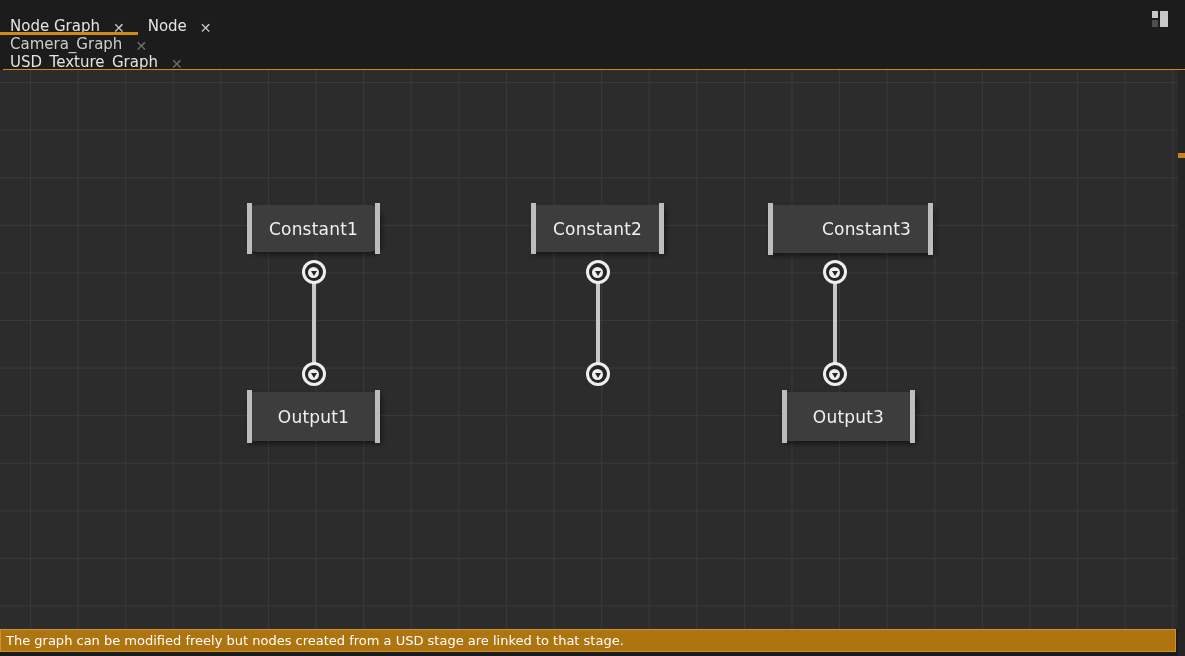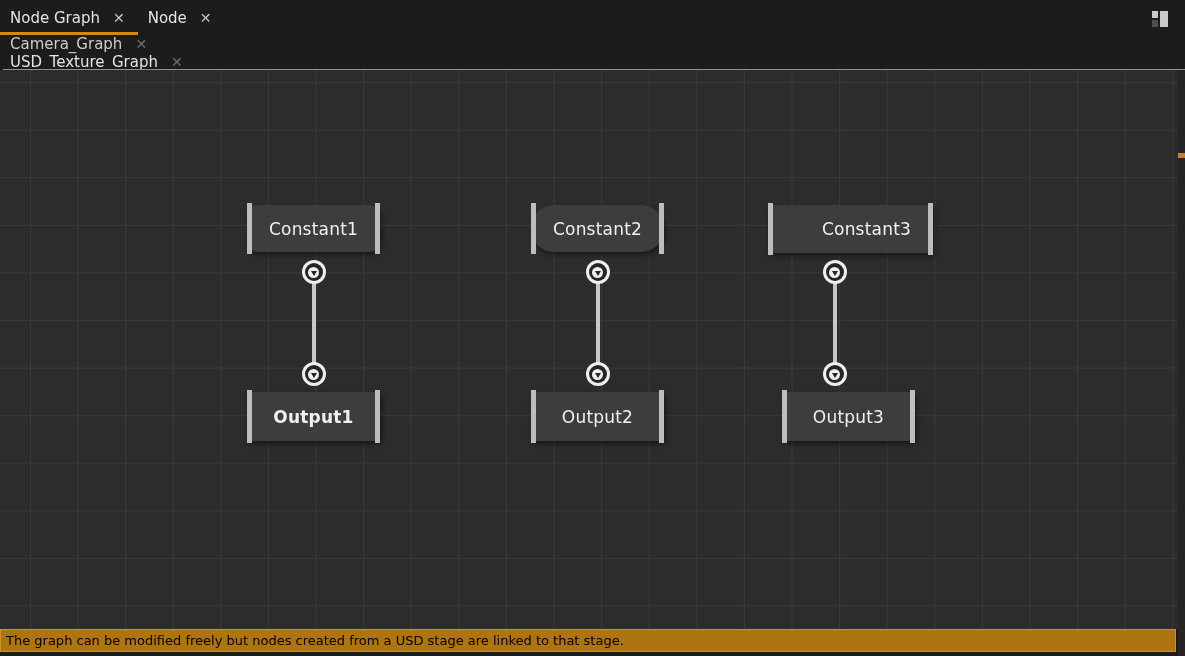--- a/index.html
+++ b/index.html
@@ -9,21 +9,21 @@
     font-family:"DejaVu Sans","Liberation Sans",sans-serif;
     -webkit-font-smoothing:antialiased;
   }
 
   
   .tabrow { position:absolute; left:0; right:0; display:flex; align-items:stretch; background:#1c1c1c; }
   .tabrow1 { top:0; height:35px; }
   .tabrow2 { top:35px; height:35px;flex-direction:column; }
 
   .tab {
-    position:relative; display:flex; align-items:center;
+    position:relative; display:flex; align-items:flex-end;
     padding:0 13px 0 10px; gap:13px;
     color:#e6e4e1; font-size:15px; cursor:default; white-space:nowrap;
   }
   .tab .close { font-size:14px; font-weight:bold; color:#c6c6c6; line-height:1; }
   .tab.dim { color:#cfcdca; }
   .tab.dim .close, .tab .close.dim { color:#707070; font-weight:normal; }
   .tab.active1::after {
     content:""; position:absolute; left:0; right:0; bottom:0; height:3px; background:#d18a16;
   }
   .tab.active2::after {
@@ -83,21 +83,21 @@
     width:0; height:0; margin-top:2px;
     border-left:3.5px solid transparent; border-right:3.5px solid transparent;
     border-top:5px solid #252525;
   }
 
   
   .statusbar {
     position:absolute; left:0; top:629px; width:1176px; height:23px;
     background:#ae740f; border:1px solid #cd9130; box-sizing:border-box;
     display:flex; align-items:center; padding-left:5px;
-    color:#000000; font-size:13px;
+    color:#ffffff; font-size:13px;
   }
 </style>
 </head>
 <body>
 
 <div class="tabrow tabrow1">
   <div class="tab active1">
     <span>Node Graph</span>
     <span class="close">✕</span>
   </div>
@@ -168,38 +168,33 @@
         <div class="disc">
           <div class="tri"></div>
         </div>
       </div>
     </div>
     <div class="node" style="left: 247px; top: 135px; width: 133px; height: 47px; border-radius: 10px;">
       <div class="edgebar left"></div>
       <span>Constant1</span>
       <div class="edgebar right"></div>
     </div>
-    <div class="node" style="left: 531px; top: 135px; width: 133px; height: 47px; border-radius: 23px;">
+    <div class="node" style="left: 531px; top: 135px; width: 133px; height: 47px;">
       <div class="edgebar left"></div>
       <span>Constant2</span>
       <div class="edgebar right"></div>
     </div>
     <div class="node" style="left: 768px; top: 135px; width: 133px; height: 48px; padding-left: 32px;">
       <div class="edgebar left"></div>
       <span>Constant3</span>
       <div class="edgebar right"></div>
     </div>
-    <div class="node" style="left: 247px; top: 322px; width: 133px; height: 49px; font-weight: bold;">
+    <div class="node" style="left: 247px; top: 322px; width: 133px; height: 49px;">
       <div class="edgebar left"></div>
       <span>Output1</span>
-      <div class="edgebar right"></div>
-    </div>
-    <div class="node" style="left: 531px; top: 322px; width: 133px; height: 49px;">
-      <div class="edgebar left"></div>
-      <span>Output2</span>
       <div class="edgebar right"></div>
     </div>
     <div class="node" style="left: 768px; top: 322px; width: 133px; height: 49px; margin-left: 14px;">
       <div class="edgebar left"></div>
       <span>Output3</span>
       <div class="edgebar right"></div>
     </div>
   </div>
 <div class="right-edge">
   <div class="scroll-marker"></div>

